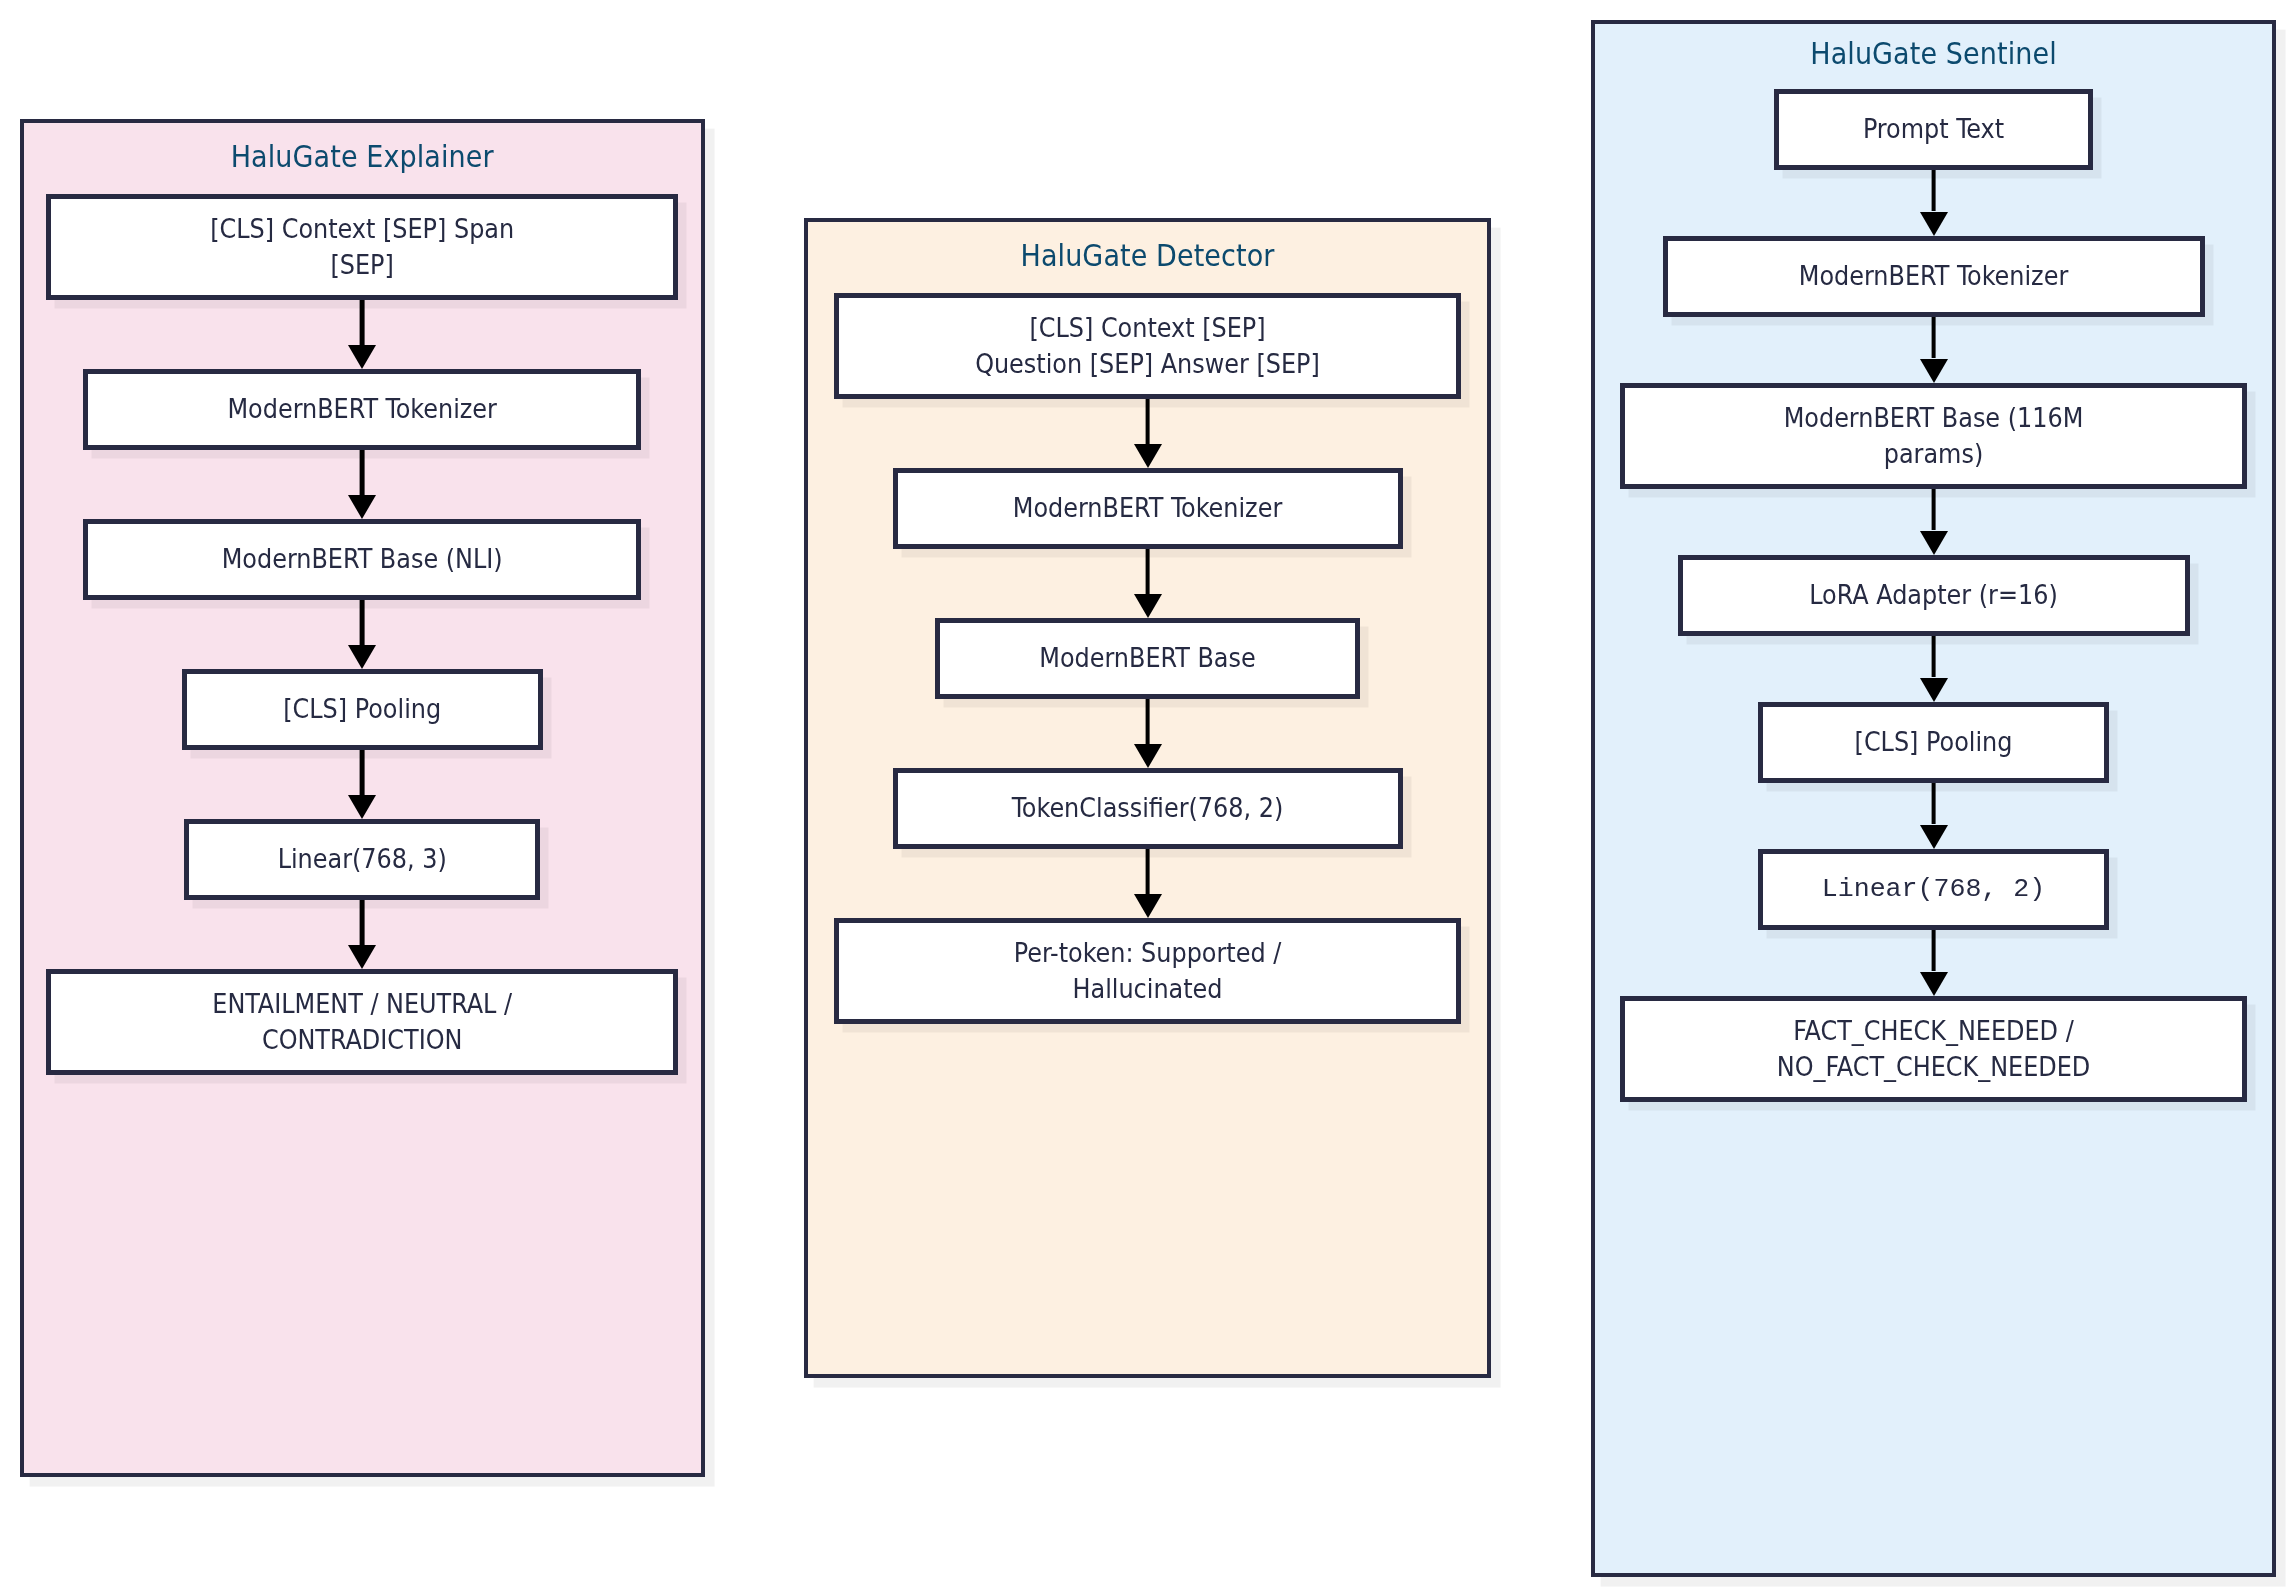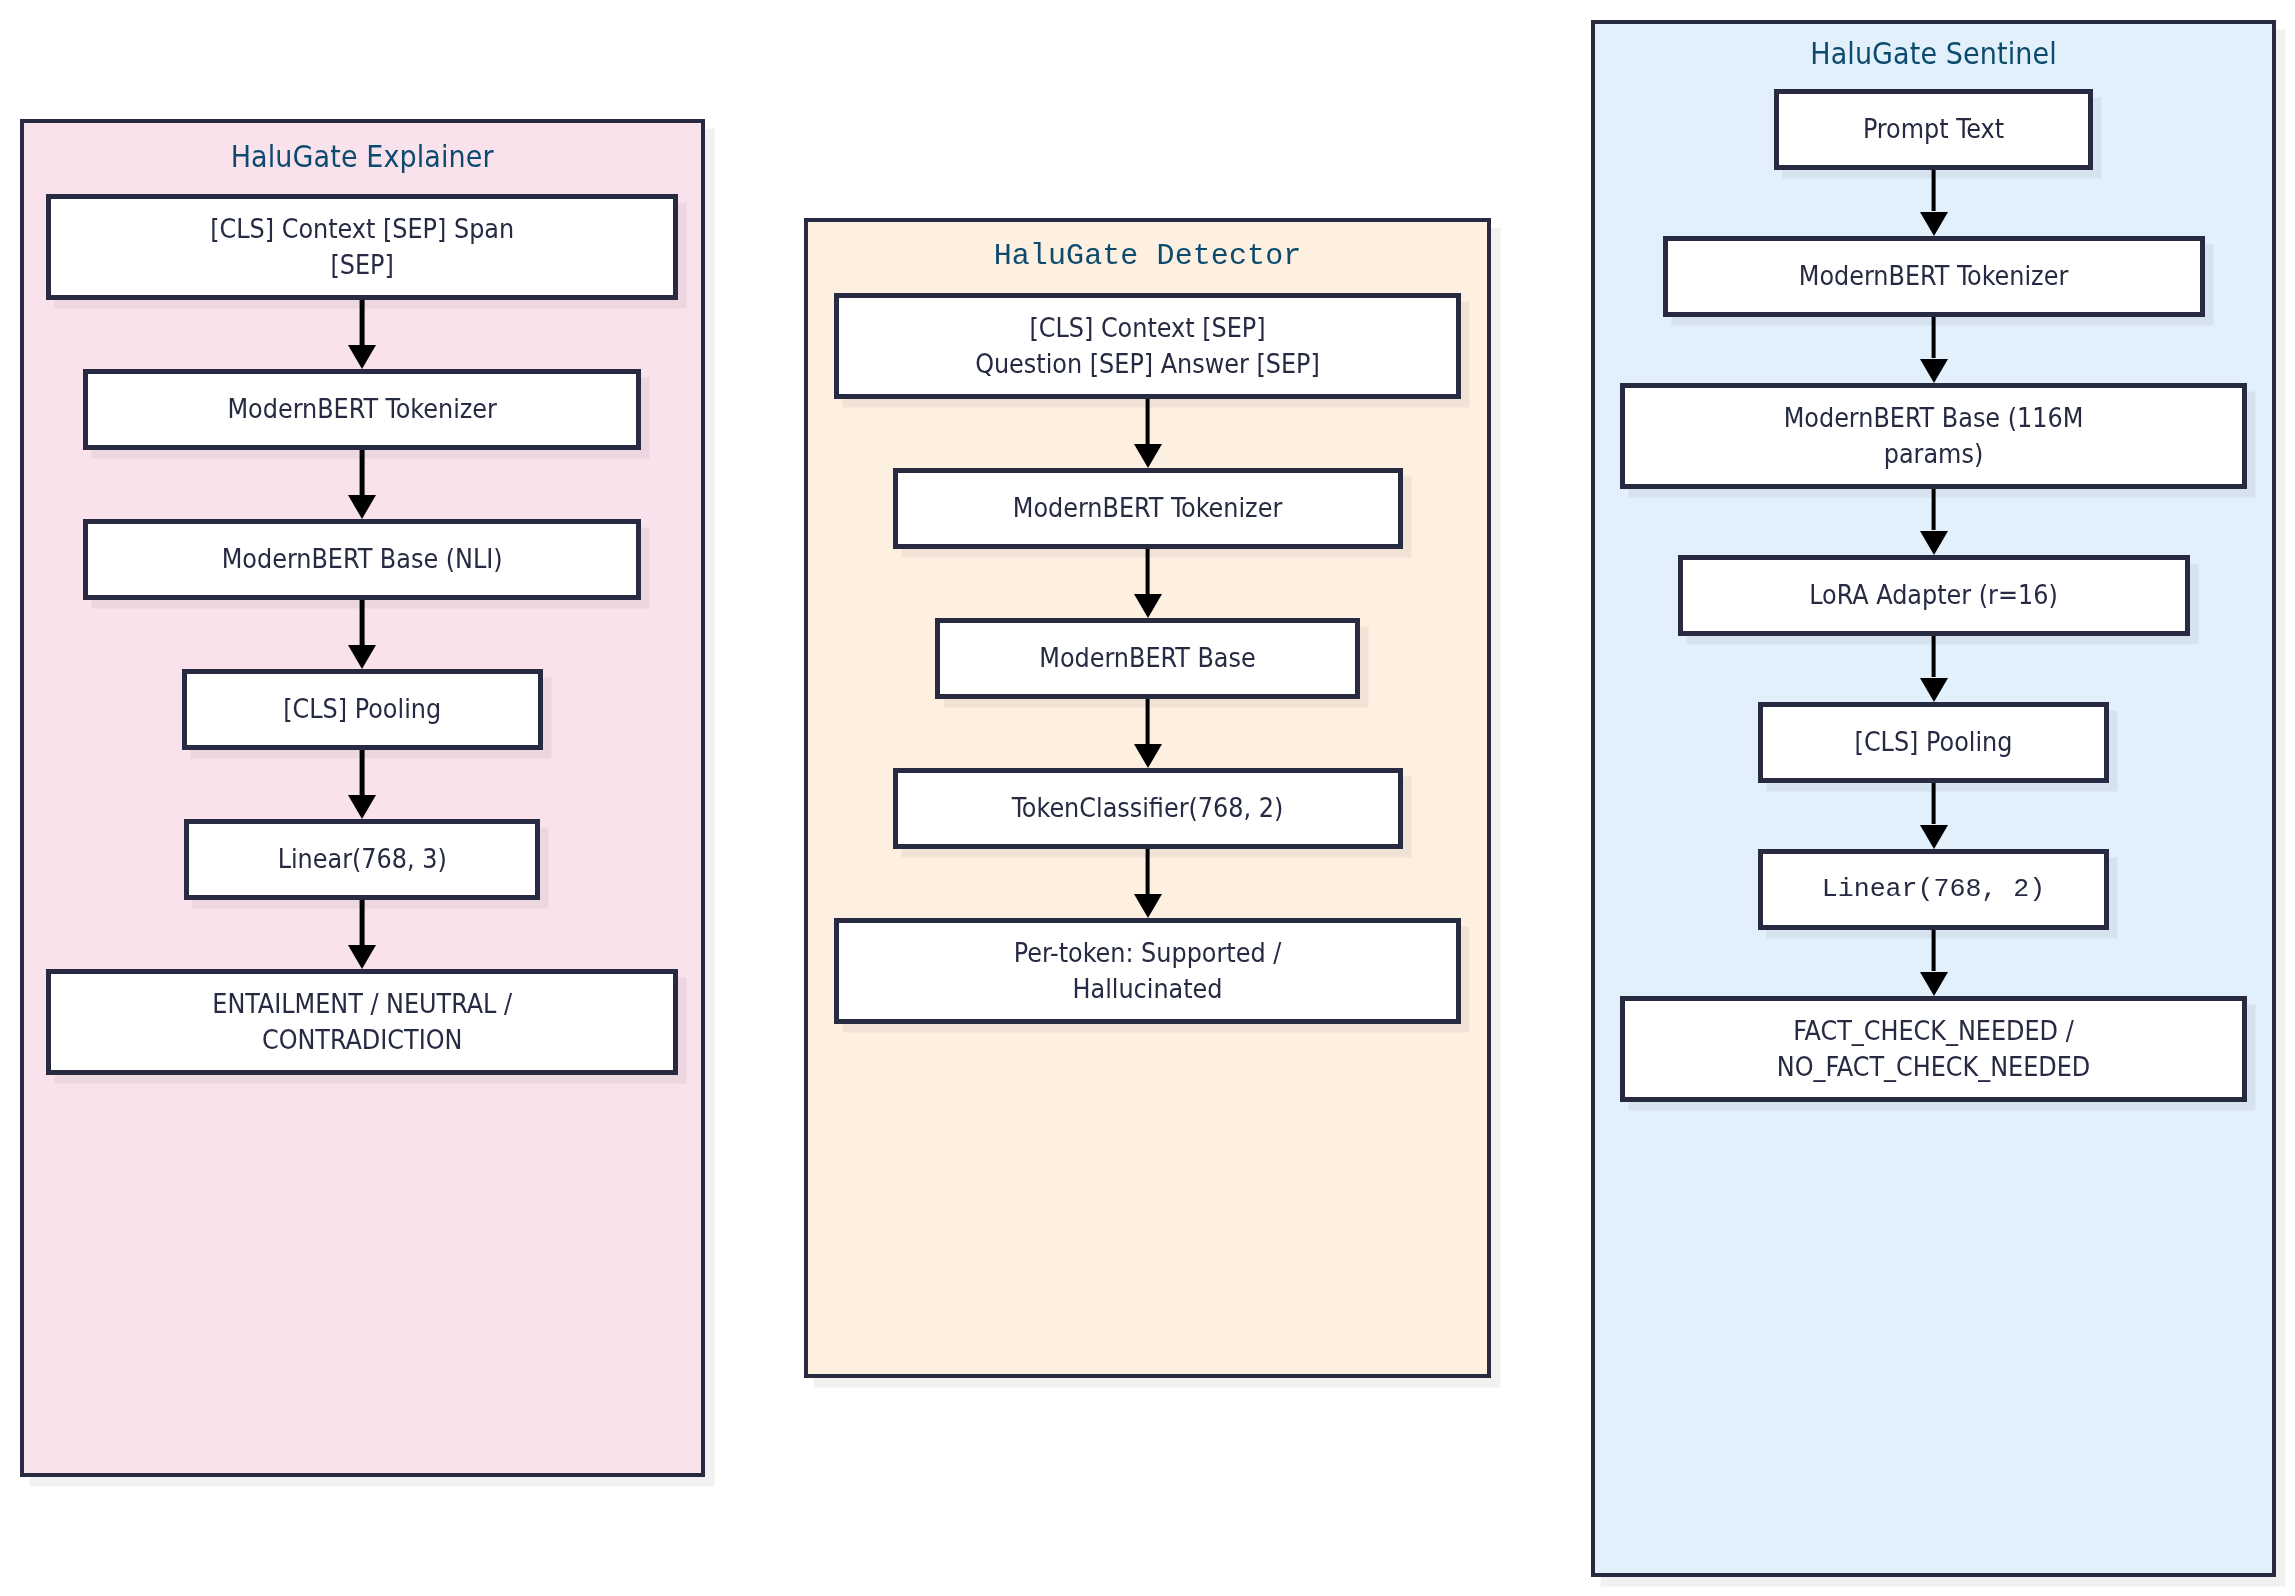--- a/index.html
+++ b/index.html
@@ -45,21 +45,21 @@
     width: 685px; height: 1358px;
     background: #f9e2ec;
   }
   #panel-explainer .panel-title { margin-top: 19px; }
 
   #panel-detector {
     left: 804px; top: 218px;
     width: 687px; height: 1160px;
     background: #fdf0e1;
   }
-  #panel-detector .panel-title { margin-top: 19px; font-family: Liberation Mono, monospace; }
+  #panel-detector .panel-title { margin-top: 19px; }
 
   #panel-sentinel {
     left: 1591px; top: 19.7px;
     width: 685px; height: 1557px;
     background: #e2f0fb;
   }
   #panel-sentinel .panel-title { margin-top: 15px; }
 
   
   .flow {

